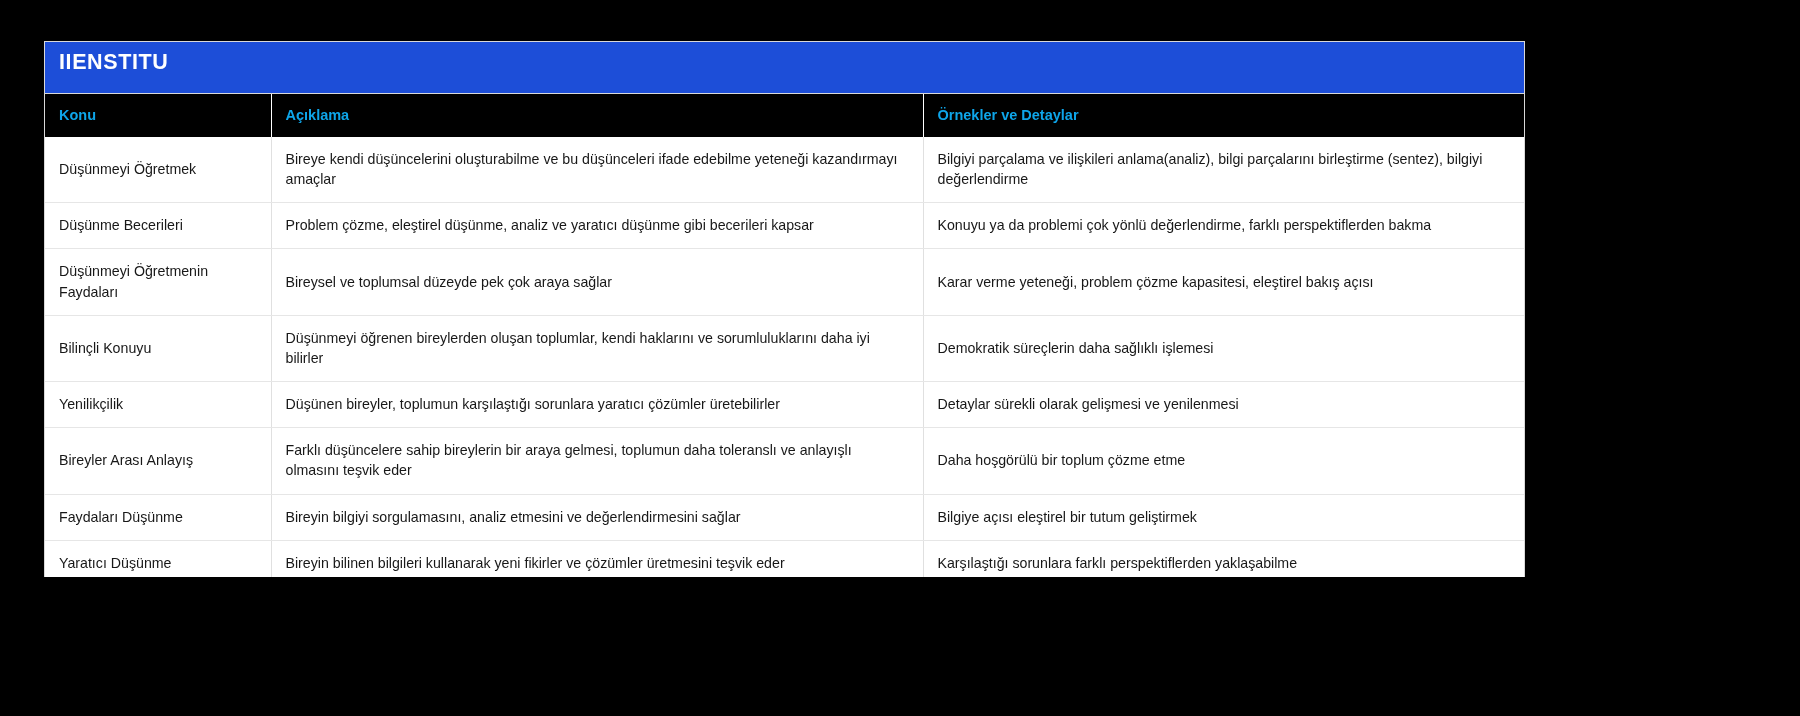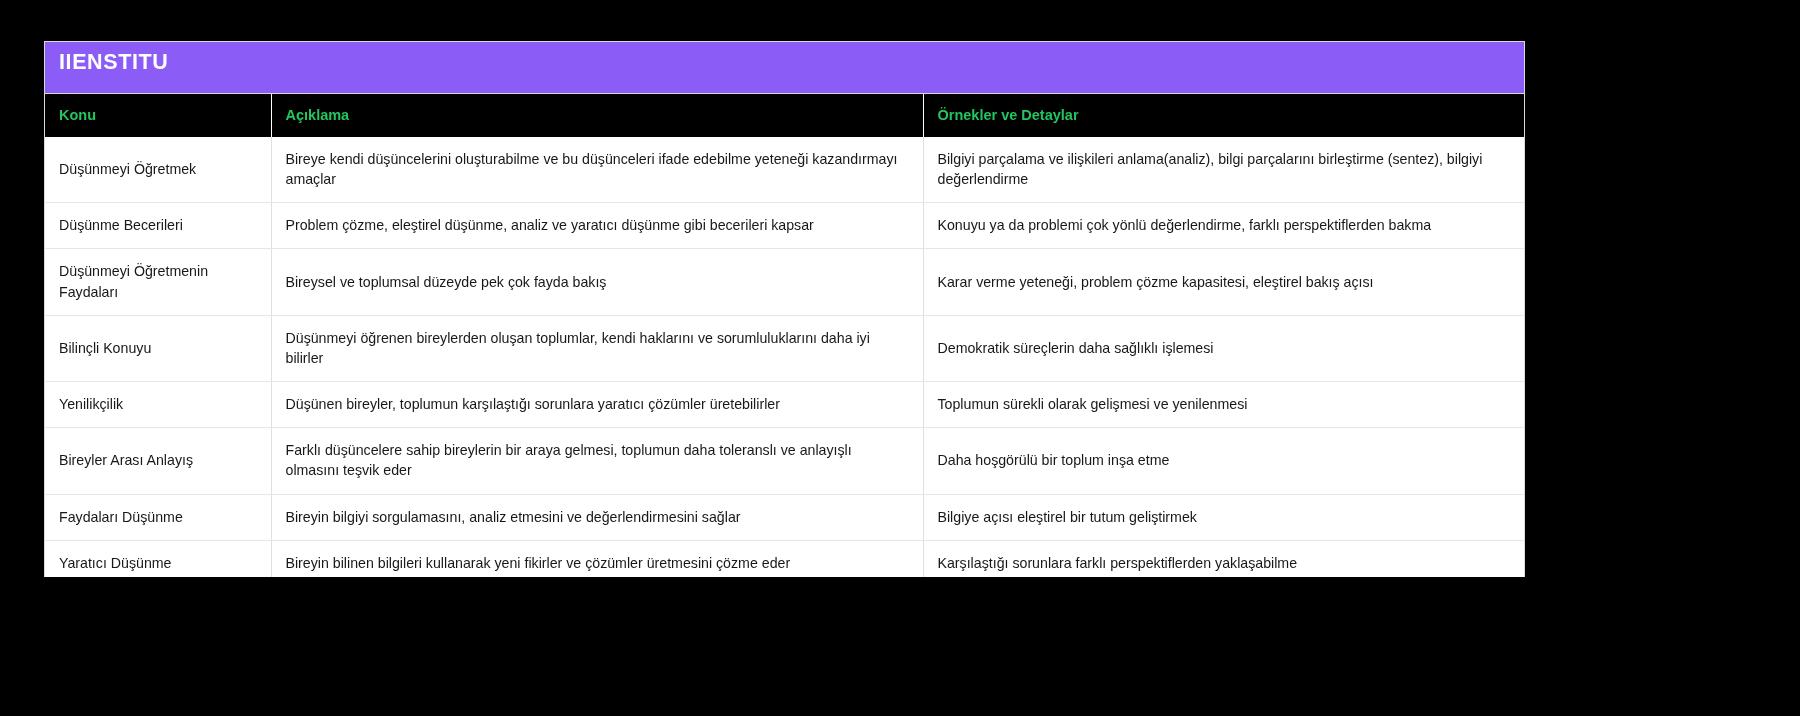--- a/index.html
+++ b/index.html
@@ -35,21 +35,21 @@
     border-bottom: none;
     background: #ffffff;
     overflow: hidden;
   }
 
   
   .brand-bar {
     box-sizing: border-box;
     width: 100%;
     height: 52px;
-    background: #8b5cf6;
+    background: #1d4ed8;
     display: flex;
     align-items: center;
     padding: 0 0 10px 14px;
     border-bottom: 1px solid #d9d9d9;
   }
   .brand-logo {
     color: #ffffff;
     font-size: 21.5px;
     font-weight: 700;
     letter-spacing: 0.6px;
@@ -62,21 +62,21 @@
     width: 100%;
     border-collapse: collapse;
     table-layout: fixed;
   }
   table.grid col.c-konu      { width: 226px; }
   table.grid col.c-aciklama  { width: 652px; }
   table.grid col.c-ornekler  { width: 601px; }
 
   table.grid thead th {
     background: #000000;
-    color: #22c55e;
+    color: #0ea5e9;
     font-size: 14.5px;
     font-weight: 700;
     text-align: left;
     padding: 13px 14px 14px 14px;
     border-right: 1px solid #ffffff;
     white-space: nowrap;
     vertical-align: middle;
   }
   table.grid thead th:last-child { border-right: none; }
 
@@ -141,61 +141,61 @@
         <tr>
           <td class="col-konu"><span class="cell-text">Düşünme Becerileri</span></td>
           <td class="col-aciklama"><span class="cell-text">Problem çözme, eleştirel düşünme, analiz ve yaratıcı düşünme gibi becerileri kapsar</span></td>
           <td class="col-ornekler">
               <span class="cell-text">Konuyu ya da problemi çok yönlü değerlendirme, farklı perspektiflerden bakma</span>
             </td>
         </tr>
 
         <tr>
           <td class="col-konu"><span class="cell-text">Düşünmeyi Öğretmenin Faydaları</span></td>
-          <td class="col-aciklama"><span class="cell-text">Bireysel ve toplumsal düzeyde pek çok fayda bakış</span></td>
+          <td class="col-aciklama"><span class="cell-text">Bireysel ve toplumsal düzeyde pek çok araya sağlar</span></td>
           <td class="col-ornekler">
               <span class="cell-text">Karar verme yeteneği, problem çözme kapasitesi, eleştirel bakış açısı</span>
             </td>
         </tr>
 
         <tr>
           <td class="col-konu"><span class="cell-text">Bilinçli Konuyu</span></td>
           <td class="col-aciklama"><span class="cell-text">Düşünmeyi öğrenen bireylerden oluşan toplumlar, kendi haklarını ve sorumluluklarını daha iyi bilirler</span></td>
           <td class="col-ornekler">
               <span class="cell-text">Demokratik süreçlerin daha sağlıklı işlemesi</span>
             </td>
         </tr>
 
         <tr>
           <td class="col-konu"><span class="cell-text">Yenilikçilik</span></td>
           <td class="col-aciklama"><span class="cell-text">Düşünen bireyler, toplumun karşılaştığı sorunlara yaratıcı çözümler üretebilirler</span></td>
           <td class="col-ornekler">
-              <span class="cell-text">Toplumun sürekli olarak gelişmesi ve yenilenmesi</span>
+              <span class="cell-text">Detaylar sürekli olarak gelişmesi ve yenilenmesi</span>
             </td>
         </tr>
 
         <tr>
           <td class="col-konu"><span class="cell-text">Bireyler Arası Anlayış</span></td>
           <td class="col-aciklama"><span class="cell-text">Farklı düşüncelere sahip bireylerin bir araya gelmesi, toplumun daha toleranslı ve anlayışlı olmasını teşvik eder</span></td>
           <td class="col-ornekler">
-              <span class="cell-text">Daha hoşgörülü bir toplum inşa etme</span>
+              <span class="cell-text">Daha hoşgörülü bir toplum çözme etme</span>
             </td>
         </tr>
 
         <tr>
           <td class="col-konu"><span class="cell-text">Faydaları Düşünme</span></td>
           <td class="col-aciklama"><span class="cell-text">Bireyin bilgiyi sorgulamasını, analiz etmesini ve değerlendirmesini sağlar</span></td>
           <td class="col-ornekler">
               <span class="cell-text">Bilgiye açısı eleştirel bir tutum geliştirmek</span>
             </td>
         </tr>
 
         <tr>
           <td class="col-konu"><span class="cell-text">Yaratıcı Düşünme</span></td>
-          <td class="col-aciklama"><span class="cell-text">Bireyin bilinen bilgileri kullanarak yeni fikirler ve çözümler üretmesini çözme eder</span></td>
+          <td class="col-aciklama"><span class="cell-text">Bireyin bilinen bilgileri kullanarak yeni fikirler ve çözümler üretmesini teşvik eder</span></td>
           <td class="col-ornekler">
               <span class="cell-text">Karşılaştığı sorunlara farklı perspektiflerden yaklaşabilme</span>
             </td>
         </tr>
 
       </tbody>
     </table>
 
   </div>
 </div>

